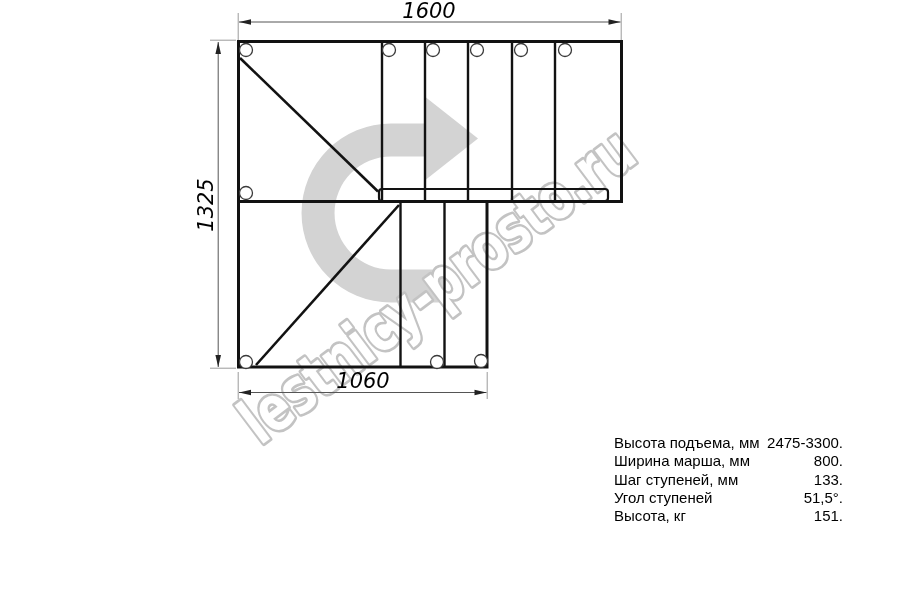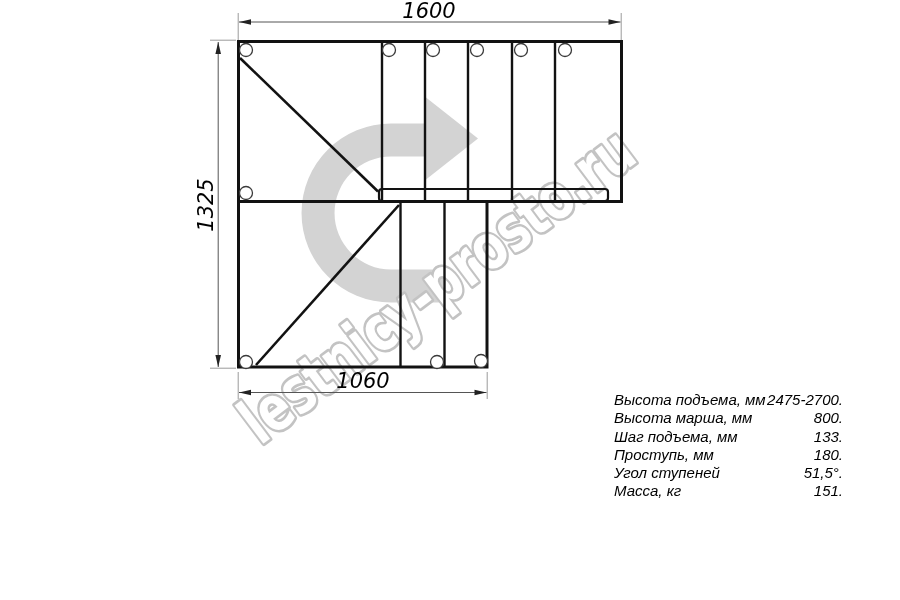--- a/index.html
+++ b/index.html
@@ -6,22 +6,22 @@
   .screen{position:relative;width:900px;height:600px;background:#ffffff;overflow:hidden;
           font-family:"Liberation Sans", sans-serif;}
   .screen svg{position:absolute;left:0;top:0;}
   .dim-text{font-family:"DejaVu Sans", sans-serif;font-style:italic;font-size:21px;fill:#000;}
   .watermark{font-family:"DejaVu Sans", sans-serif;font-weight:bold;font-size:63px;
              fill:#ffffff;stroke-width:5.5;paint-order:stroke;stroke-linejoin:round;}
   .hole{fill:#ffffff;stroke:#3a3a3a;stroke-width:1.3;}
   .dim-arrow{stroke:none;fill:#222222;}
   .ext{stroke:#9a9a9a;stroke-width:1;}
   .dml{stroke-width:1;}
-  .specs{position:absolute;left:614px;top:391px;width:229px;
-         font-style:italic;font-size:15px;line-height:18.3px;color:#000;}
+  .specs{position:absolute;left:614px;top:434px;width:229px;
+         font-size:15px;line-height:18.3px;color:#000;}
   .spec-row{display:flex;justify-content:space-between;}
   .spec-label{white-space:nowrap;}
   .spec-value{white-space:nowrap;text-align:right;}
 </style>
 </head>
 <body>
 
 <div class="screen">
 
   <svg width="900" height="600" viewBox="0 0 900 600">
@@ -84,37 +84,33 @@
     </g>
 
     <text class="dim-text" x="429" y="18" text-anchor="middle">1600</text>
     <text class="dim-text" transform="translate(213,205) rotate(-90)" text-anchor="middle">1325</text>
     <text class="dim-text" x="363" y="388" text-anchor="middle">1060</text>
   </svg>
 
   <div class="specs">
     <div class="spec-row">
       <span class="spec-label">Высота подъема, мм</span>
-      <span class="spec-value">2475-2700.</span>
+      <span class="spec-value">2475-3300.</span>
     </div>
     <div class="spec-row">
-      <span class="spec-label">Высота марша, мм</span>
+      <span class="spec-label">Ширина марша, мм</span>
       <span class="spec-value">800.</span>
     </div>
     <div class="spec-row">
-      <span class="spec-label">Шаг подъема, мм</span>
+      <span class="spec-label">Шаг ступеней, мм</span>
       <span class="spec-value">133.</span>
-    </div>
-    <div class="spec-row">
-      <span class="spec-label">Проступь, мм</span>
-      <span class="spec-value">180.</span>
     </div>
     <div class="spec-row">
       <span class="spec-label">Угол ступеней</span>
       <span class="spec-value">51,5°.</span>
     </div>
     <div class="spec-row">
-      <span class="spec-label">Масса, кг</span>
+      <span class="spec-label">Высота, кг</span>
       <span class="spec-value">151.</span>
     </div>
   </div>
 
 </div>
 
 </body></html>

